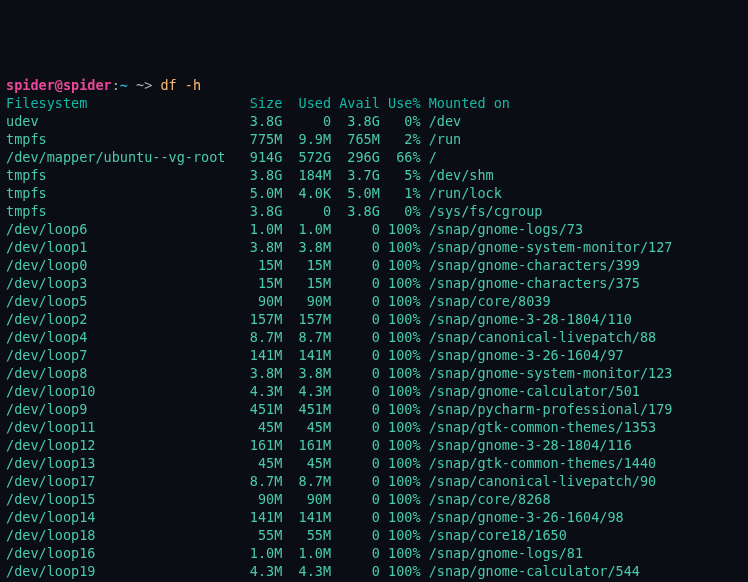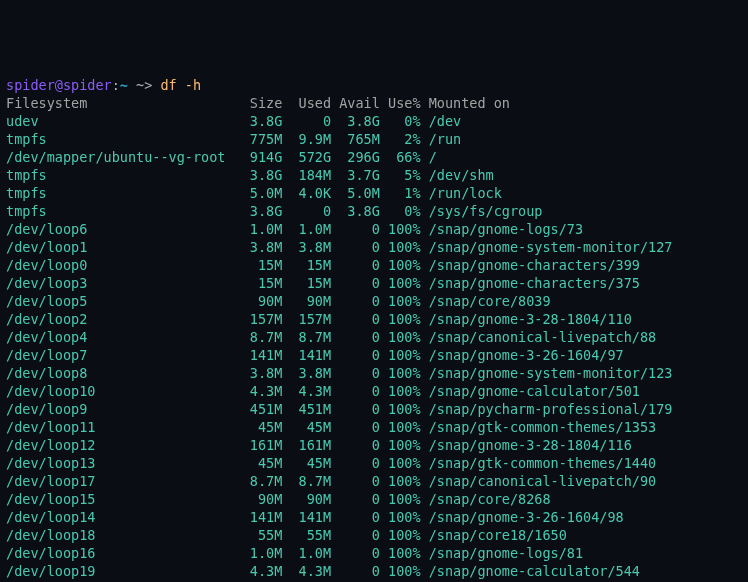--- a/index.html
+++ b/index.html
@@ -9,26 +9,26 @@
     font-family: "DejaVu Sans Mono", "Menlo", "Consolas", monospace;
     font-size: 13.5px;
     line-height: 18px;
     color: #4ac9b0;
     white-space: pre;
     width: 748px;
     height: 582px;
     box-sizing: border-box;
     overflow: hidden;
   }
-  .prompt-user { color: #8b5cf6; font-weight: normal; }
+  .prompt-user { color: #ec4899; font-weight: bold; }
   .prompt-sep  { color: #b0b0b0; }
   .prompt-path { color: #2aa8c8; font-weight: bold; }
   .prompt-arr  { color: #b0b0b0; }
   .cmd         { color: #fdba74; }
-  .hdr         { color: #a3a3a3; }
+  .hdr         { color: #14b8a6; }
 </style>
 </head>
 <body>
 
 
 
 <div><span class="prompt-user">spider@spider</span><span class="prompt-sep">:</span><span class="prompt-path">~</span><span class="prompt-arr"> ~&gt; </span><span class="cmd">df -h</span>
 <span id="header-line" class="hdr">Filesystem                    Size  Used Avail Use% Mounted on</span>
 <span id="rows-block">udev                          3.8G     0  3.8G   0% /dev
 tmpfs                         775M  9.9M  765M   2% /run

